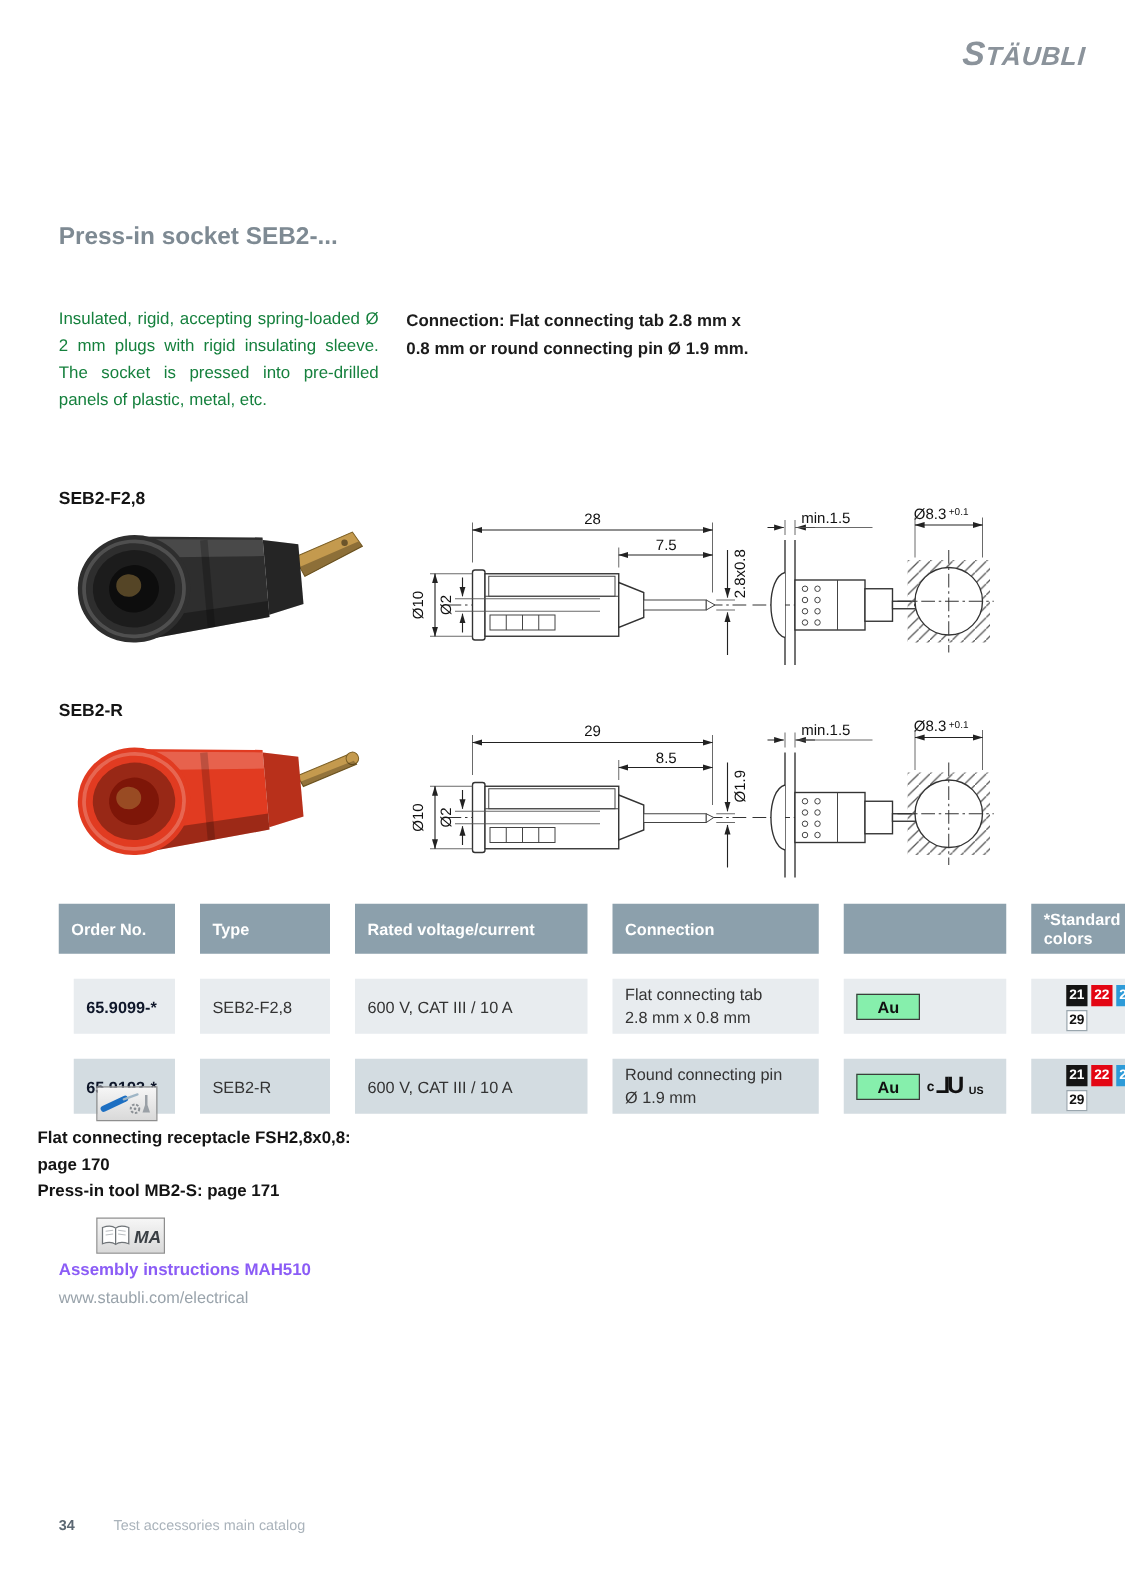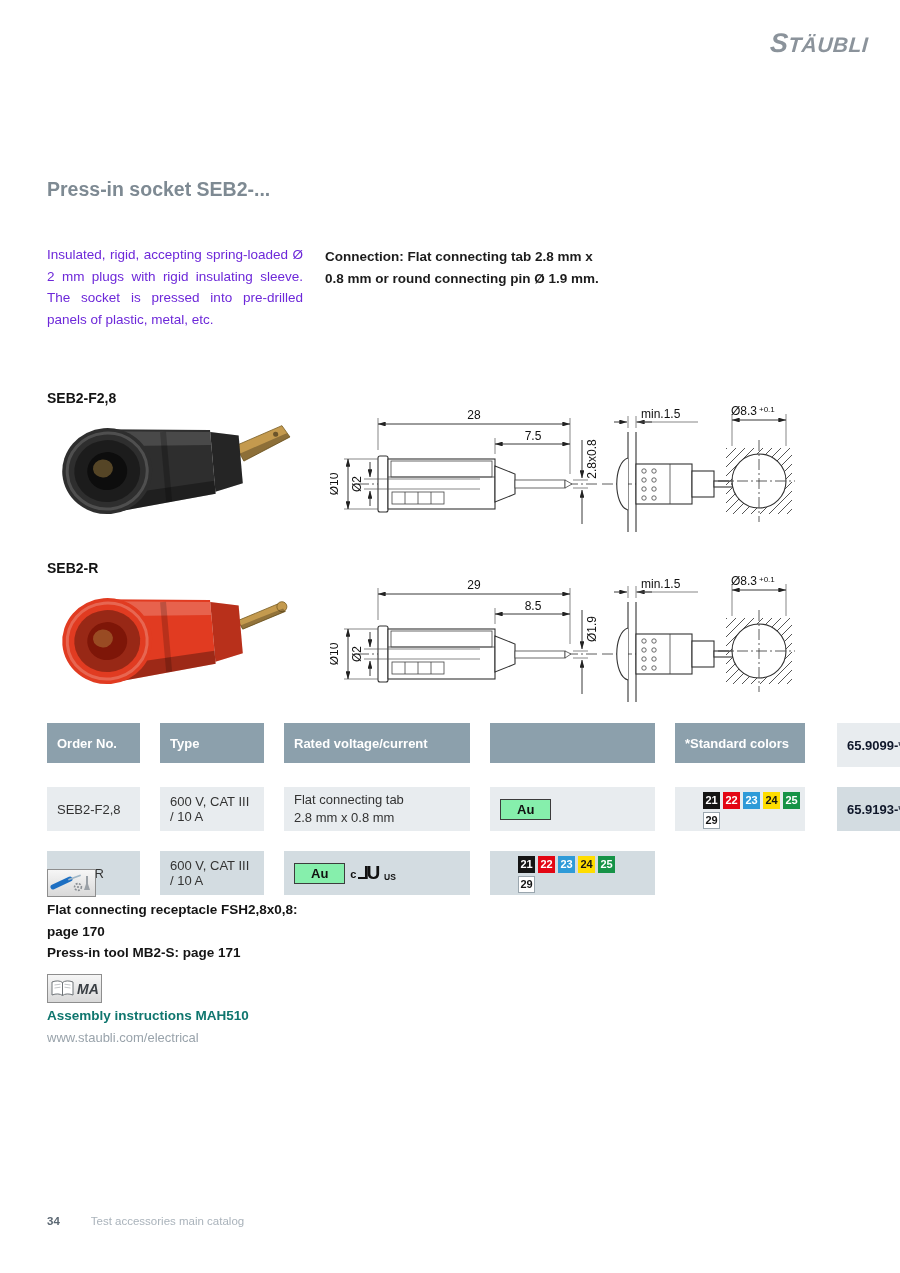--- a/index.html
+++ b/index.html
@@ -8,21 +8,21 @@
   .abs{position:absolute;}
 
   
   .logo{left:770px;top:28px;font-size:21px;font-weight:bold;font-style:italic;
         color:#8b939b;letter-spacing:.5px;transform:skewX(-4deg);}
   .logo::first-letter{font-size:27px;}
 
   
   .title{left:47px;top:178px;font-size:19.5px;font-weight:bold;color:#7e8a93;}
   .intro-left{left:47px;top:244px;width:256px;font-size:13.5px;line-height:21.5px;
-              text-align:justify;color:#6d28d9;}
+              text-align:justify;color:#15803d;}
   .intro-right{left:325px;top:246px;width:276px;font-size:13.5px;line-height:21.5px;
                font-weight:bold;color:#1c1c1c;}
 
   .plabel{font-size:14px;font-weight:bold;color:#141414;}
   .plabel1{left:47px;top:390px;} .plabel2{left:47px;top:560px;}
   .photo1{left:45px;top:406px;} .photo2{left:45px;top:576px;}
   .draw1{left:330px;top:404px;} .draw2{left:330px;top:574px;}
 
   
   svg{display:block;}
@@ -52,25 +52,25 @@
           letter-spacing:-2.5px;vertical-align:-3px;}
   .cul-us{font-size:8.5px;font-weight:bold;vertical-align:-4px;}
   .colorcell{flex-direction:column;align-items:flex-start;justify-content:center;padding-top:2px;padding-left:28px;}
   .chiprow{display:flex;gap:3px;}
   .chip{width:17px;height:17px;display:flex;align-items:center;justify-content:center;
         font-size:11px;font-weight:bold;border:1px solid transparent;box-sizing:border-box;}
   .chiprow+.chiprow{margin-top:3px;}
 
   
   .iconbox{border:1px solid #8e8e8e;background:linear-gradient(#f6f6f6,#d9d9d9);
-           display:flex;align-items:center;justify-content:center;}
+           display:flex;align-items:center;justify-content:center;margin-left:30px;}
   .toolicon{left:47px;top:869px;width:47px;height:26px;}
   .bookicon{left:47px;top:974px;width:53px;height:27px;}
-  .acctext{left:47px;top:899px;font-size:13.5px;font-weight:bold;color:#141414;line-height:21.5px;}
-  .assembly{left:47px;top:1008px;font-size:13.5px;font-weight:bold;color:#0f766e;}
+  .acctext{left:30px;top:899px;font-size:13.5px;font-weight:bold;color:#141414;line-height:21.5px;}
+  .assembly{left:47px;top:1008px;font-size:13.5px;font-weight:bold;color:#8b5cf6;}
   .website{left:47px;top:1030px;font-size:13px;color:#99a3ab;}
 
   
   .footer{left:47px;top:1215px;font-size:11.5px;color:#aab3bb;}
   .footer .pnum{font-weight:bold;color:#5c6873;margin-right:28px;}
 </style>
 </head>
 <body>
 
 <svg width="0" height="0" style="position:absolute" aria-hidden="true">
@@ -309,20 +309,21 @@
       <line class="dim" x1="402" y1="16" x2="456" y2="16" marker-start="url(#arr)" marker-end="url(#arr)"></line>
       <text class="dimtxt" x="427" y="11" text-anchor="end">Ø8.3</text>
       <text class="dimtxtsup" x="429" y="8">+0.1</text>
     </g>
   </svg>
 
   <div class="abs tbl">
     <div class="th">Order No.</div>
     <div class="th">Type</div>
     <div class="th">Rated voltage/current</div>
+    <div class="th">Connection</div>
     <div class="th"></div>
     <div class="th">*Standard colors</div>
 
     <div class="td r1 ordcell">65.9099-*</div>
     <div class="td r1">SEB2-F2,8</div>
     <div class="td r1">600 V, CAT III / 10 A</div>
     <div class="td r1 conncell">
       <span>Flat connecting tab</span>
       <span>2.8 mm x 0.8 mm</span>
     </div>
@@ -338,20 +339,24 @@
         <span class="chip" style="background: rgb(22, 147, 71); color: rgb(255, 255, 255);">25</span>
       </div>
       <div class="chiprow">
         <span class="chip" style="background: rgb(255, 255, 255); color: rgb(20, 20, 20); border-color: rgb(154, 166, 174);">29</span>
       </div>
     </div>
 
     <div class="td r2 ordcell">65.9193-*</div>
     <div class="td r2">SEB2-R</div>
     <div class="td r2">600 V, CAT III / 10 A</div>
+    <div class="td r2 conncell">
+      <span>Round connecting pin</span>
+      <span>Ø 1.9 mm</span>
+    </div>
     <div class="td r2">
       <span class="aubox">Au</span>
       <span class="culmark">
         <span class="cul-c">c</span>
         <span class="cul-ru">UL</span>
         <span class="cul-us">US</span>
       </span>
     </div>
     <div class="td r2 colorcell">
       <div class="chiprow">

